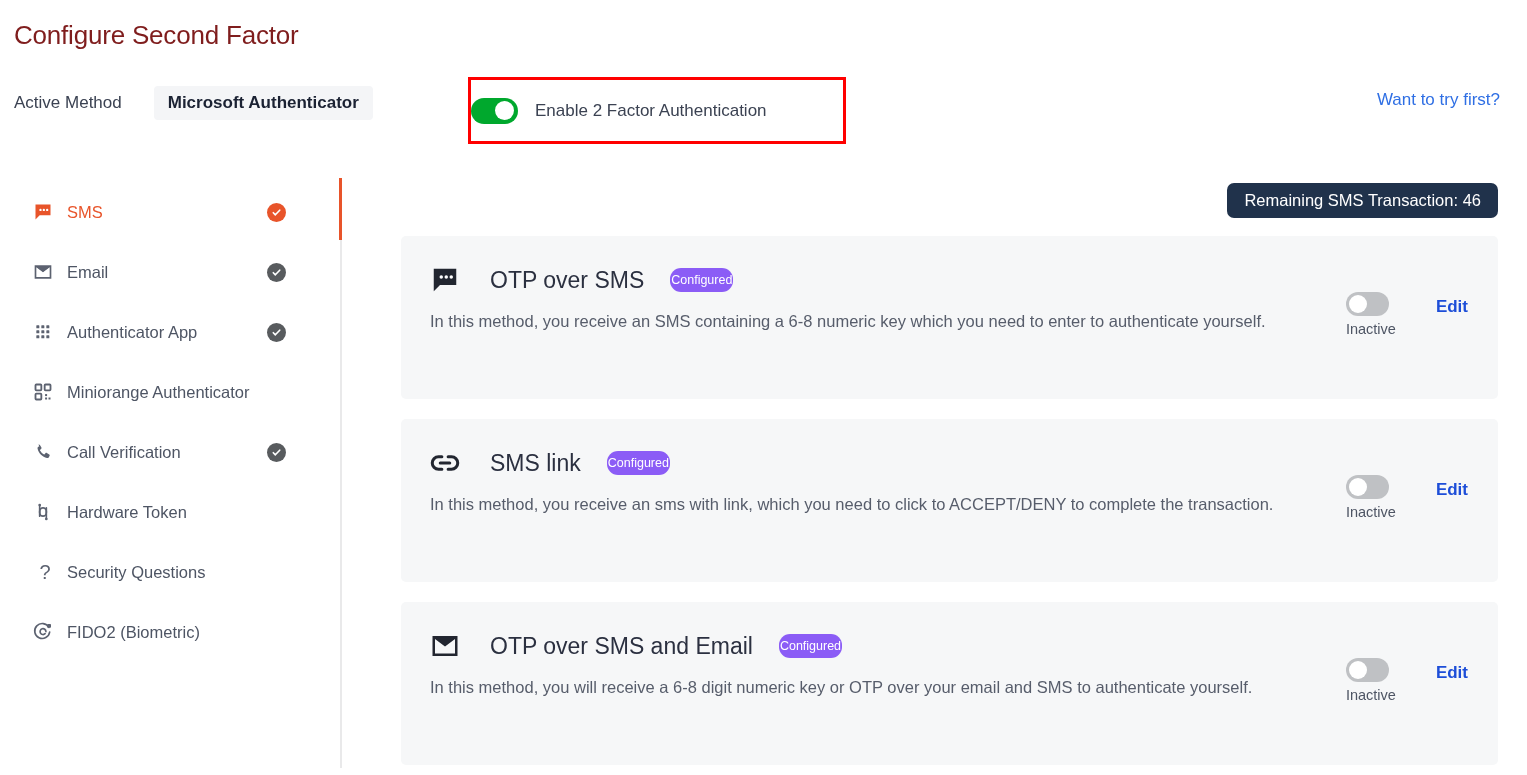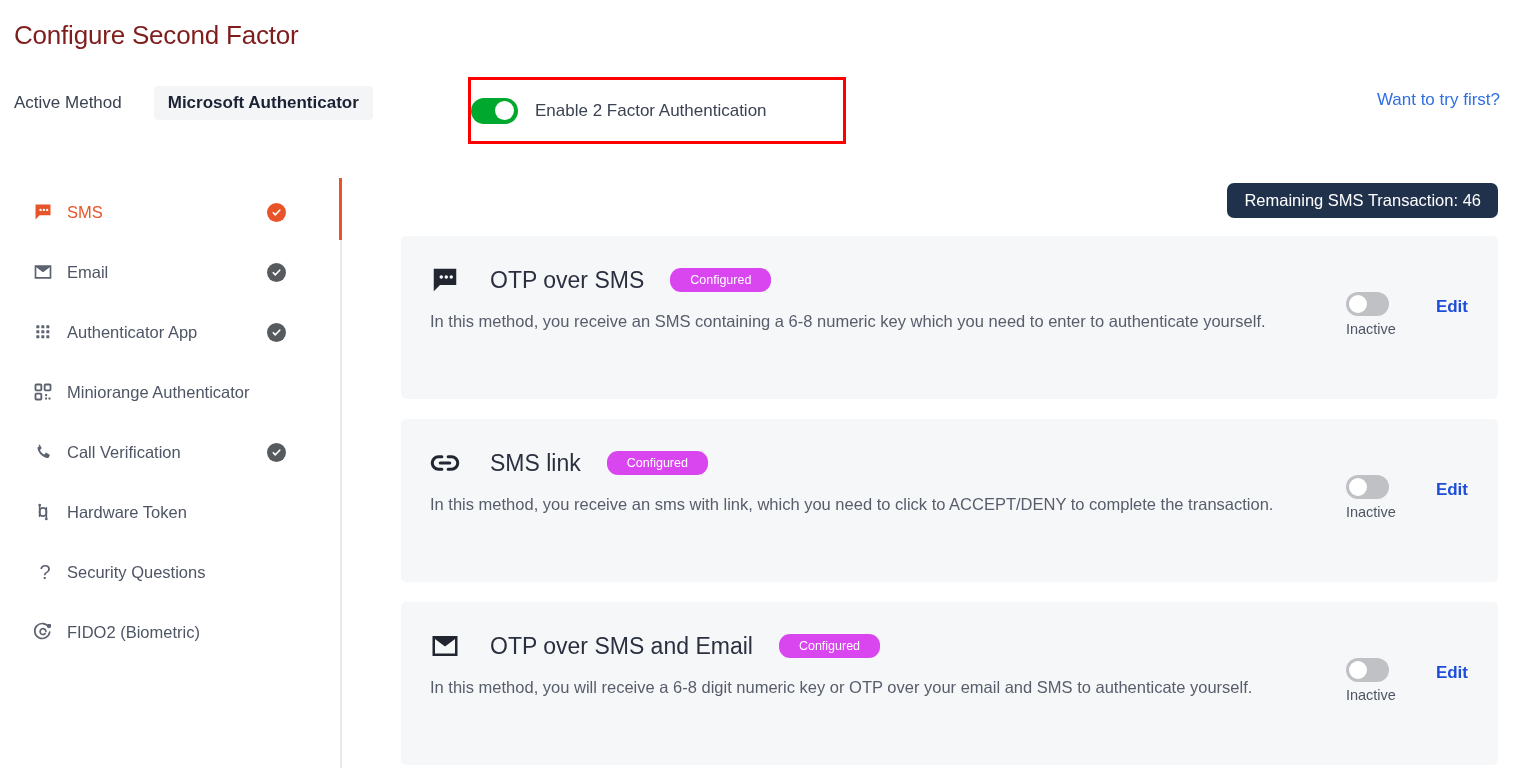--- a/index.html
+++ b/index.html
@@ -205,24 +205,24 @@
   }
   .card-title {
     margin-left: 17px;
     font-size: 23px;
     color: #2b3040;
     font-weight: 400;
     white-space: nowrap;
   }
   .badge {
     margin-left: 17px;
-    background: #d946ef;
+    background: #8b5cf6;
     color: #ffffff;
     font-size: 12.5px;
-    padding: 5px 20px;
+    padding: 5px 1px;
     border-radius: 11px;
     white-space: nowrap;
   }
   .card-desc {
     margin-top: 13px;
     font-size: 16.5px;
     line-height: 26px;
     color: #575d6b;
     max-width: 865px;
   }

